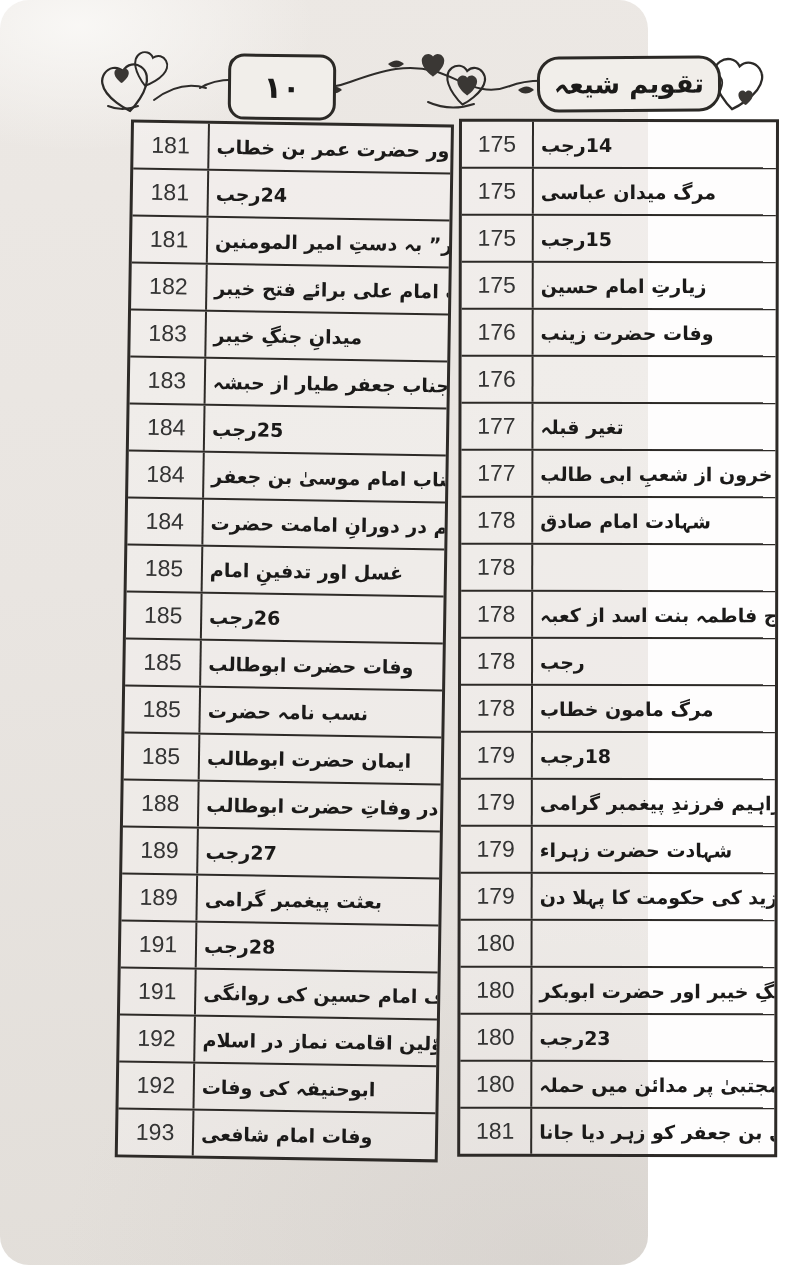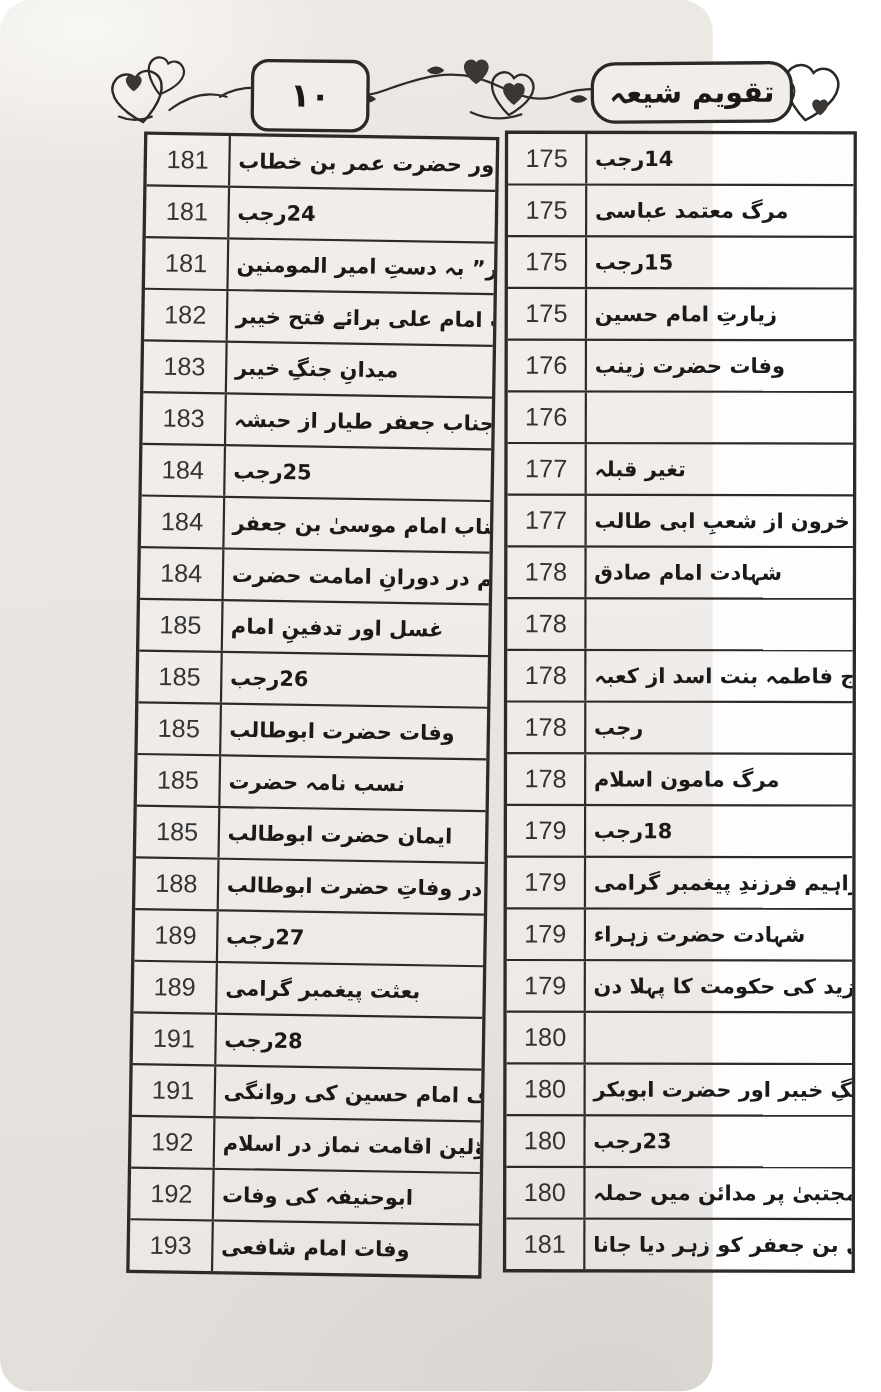--- a/index.html
+++ b/index.html
@@ -117,21 +117,21 @@
     </div>
   </div>
 
   <div class="toc-table toc-table-right">
       <div class="toc-row">
     <div class="num-cell">175</div>
     <div class="text-cell">14رجب</div>
   </div>
       <div class="toc-row">
     <div class="num-cell">175</div>
-    <div class="text-cell">مرگ معتمد عباسی</div>
+    <div class="text-cell">مرگ میدان عباسی</div>
   </div>
       <div class="toc-row">
     <div class="num-cell">175</div>
     <div class="text-cell">15رجب</div>
   </div>
       <div class="toc-row">
     <div class="num-cell">175</div>
     <div class="text-cell">زیارتِ امام حسین</div>
   </div>
       <div class="toc-row">
@@ -159,21 +159,21 @@
       <div class="toc-row">
     <div class="num-cell">178</div>
     <div class="text-cell">ج فاطمہ بنت اسد از کعبہ</div>
   </div>
       <div class="toc-row">
     <div class="num-cell">178</div>
     <div class="text-cell">رجب</div>
   </div>
       <div class="toc-row">
     <div class="num-cell">178</div>
-    <div class="text-cell">مرگ مامون اسلام</div>
+    <div class="text-cell">مرگ مامون خطاب</div>
   </div>
       <div class="toc-row">
     <div class="num-cell">179</div>
     <div class="text-cell">18رجب</div>
   </div>
       <div class="toc-row">
     <div class="num-cell">179</div>
     <div class="text-cell">وفات ابراہیم فرزندِ پیغمبر گرامی</div>
   </div>
       <div class="toc-row">

